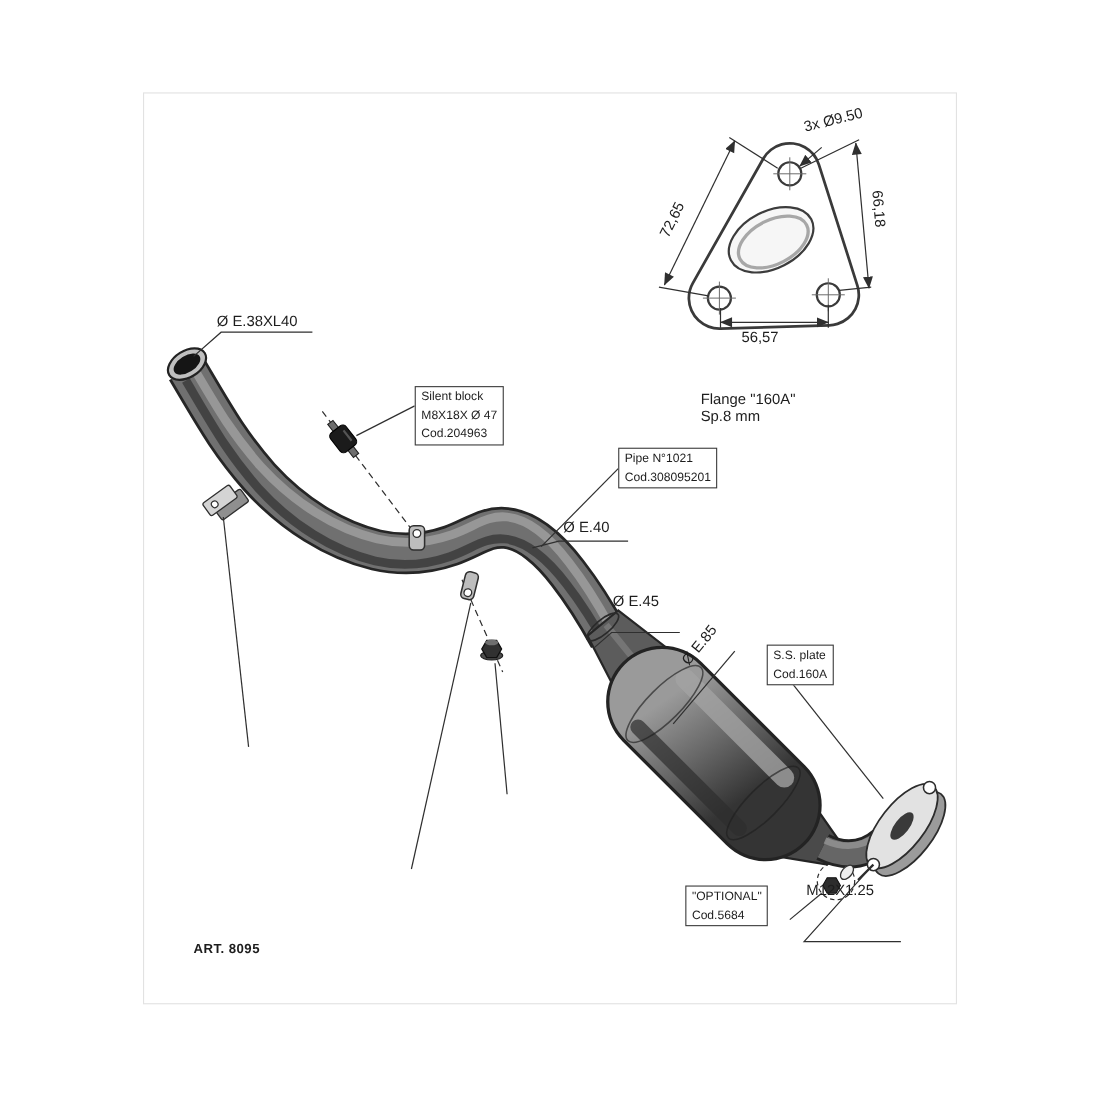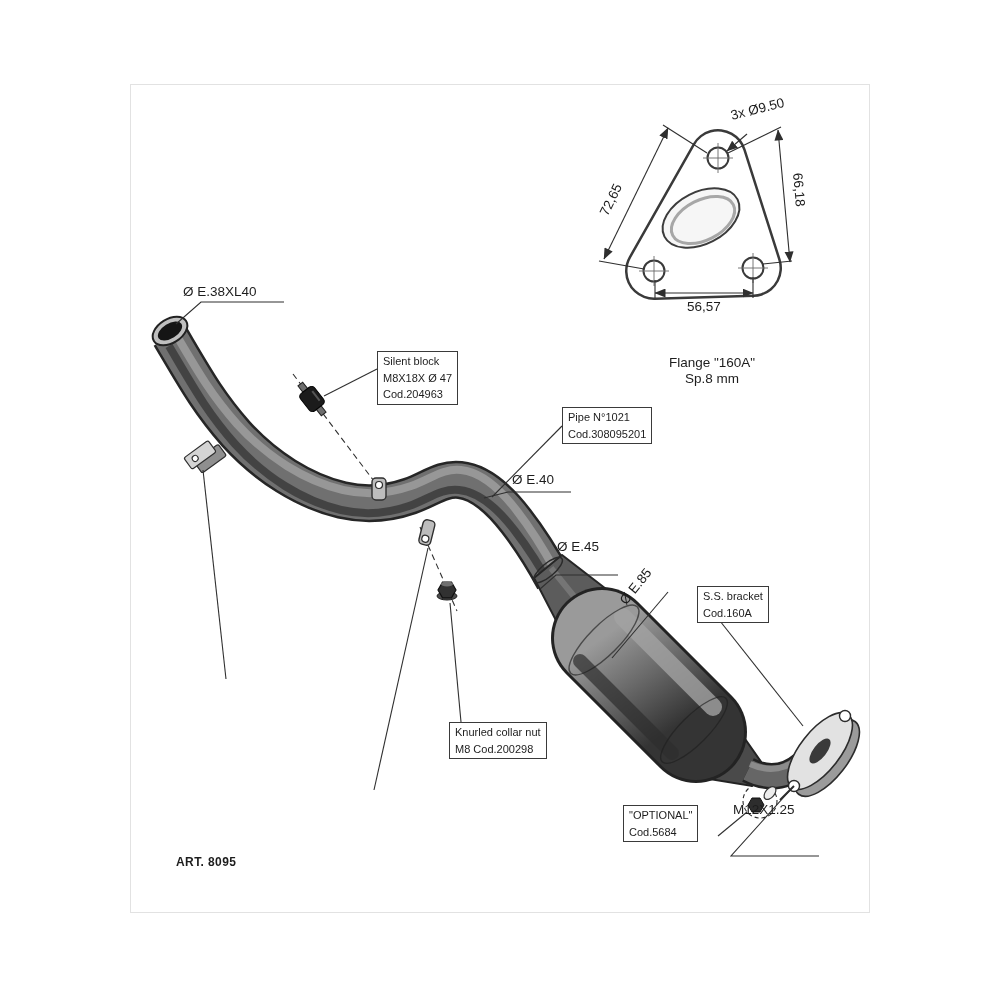--- a/index.html
+++ b/index.html
@@ -2,21 +2,21 @@
 <html><head>
 <meta charset="utf-8">
 <style>
   html,body{margin:0;padding:0;background:#fff;}
   .stage{position:relative;width:1000px;height:1000px;background:#ffffff;
          font-family:"Liberation Sans",sans-serif;color:#1d1d1d;overflow:hidden;}
   svg.drawing{position:absolute;left:0;top:0;}
   .callout{position:absolute;background:#fff;border:1.4px solid #3a3a3a;
            padding:1px 5px;font-size:11px;line-height:16.5px;white-space:nowrap;}
   .freetext{position:absolute;font-size:13.5px;white-space:nowrap;line-height:16px;}
-  .center{text-align:center;}
+  .center{text-align:left;}
   .art{position:absolute;left:176px;top:855px;font-size:12px;font-weight:700;letter-spacing:.4px;}
 </style>
 </head>
 <body>
 
 <div class="stage">
 
 <svg class="drawing" width="1000" height="1000" viewBox="0 0 1000 1000">
   <defs>
     <marker id="aE" markerWidth="12" markerHeight="10" refX="10.5" refY="4.5" orient="auto" markerUnits="userSpaceOnUse">
@@ -172,37 +172,33 @@
   <div>M8X18X Ø 47</div>
   <div>Cod.204963</div>
 </div>
 
 <div class="callout" style="left:562px;top:407px">
   <div>Pipe N°1021</div>
   <div>Cod.308095201</div>
 </div>
 
 <div class="callout" style="left:697px;top:586px">
-  <div>S.S. bracket</div>
+  <div>S.S. plate</div>
   <div>Cod.160A</div>
 </div>
 
 
-<div class="callout" style="left:449px;top:722px">
-  <div>Knurled collar nut</div>
-  <div>M8 Cod.200298</div>
-</div>
 
 
 <div class="callout" style="left:623px;top:805px">
   <div>"OPTIONAL"</div>
   <div>Cod.5684</div>
 </div>
 
-<div class="freetext" style="left:183px;top:284px">Ø E.38XL40</div>
+<div class="freetext" style="left:197px;top:284px">Ø E.38XL40</div>
 <div class="freetext" style="left:512px;top:472px">Ø E.40</div>
 <div class="freetext" style="left:557px;top:539px">Ø E.45</div>
 <div class="freetext" style="left:629px;top:592px;transform:rotate(-51deg);transform-origin:0 100%">Ø E.85</div>
 <div class="freetext" style="left:733px;top:802px">M12X1.25</div>
 
 <div class="freetext" style="left:604px;top:207px;transform:rotate(-64deg);transform-origin:0 50%">72,65</div>
 <div class="freetext" style="left:797px;top:165px;transform:rotate(85deg);transform-origin:0 50%">66,18</div>
 <div class="freetext center" style="left:674px;top:299px;width:60px">56,57</div>
 <div class="freetext" style="left:731px;top:108px;transform:rotate(-14deg);transform-origin:0 50%">3x Ø9.50</div>
 

